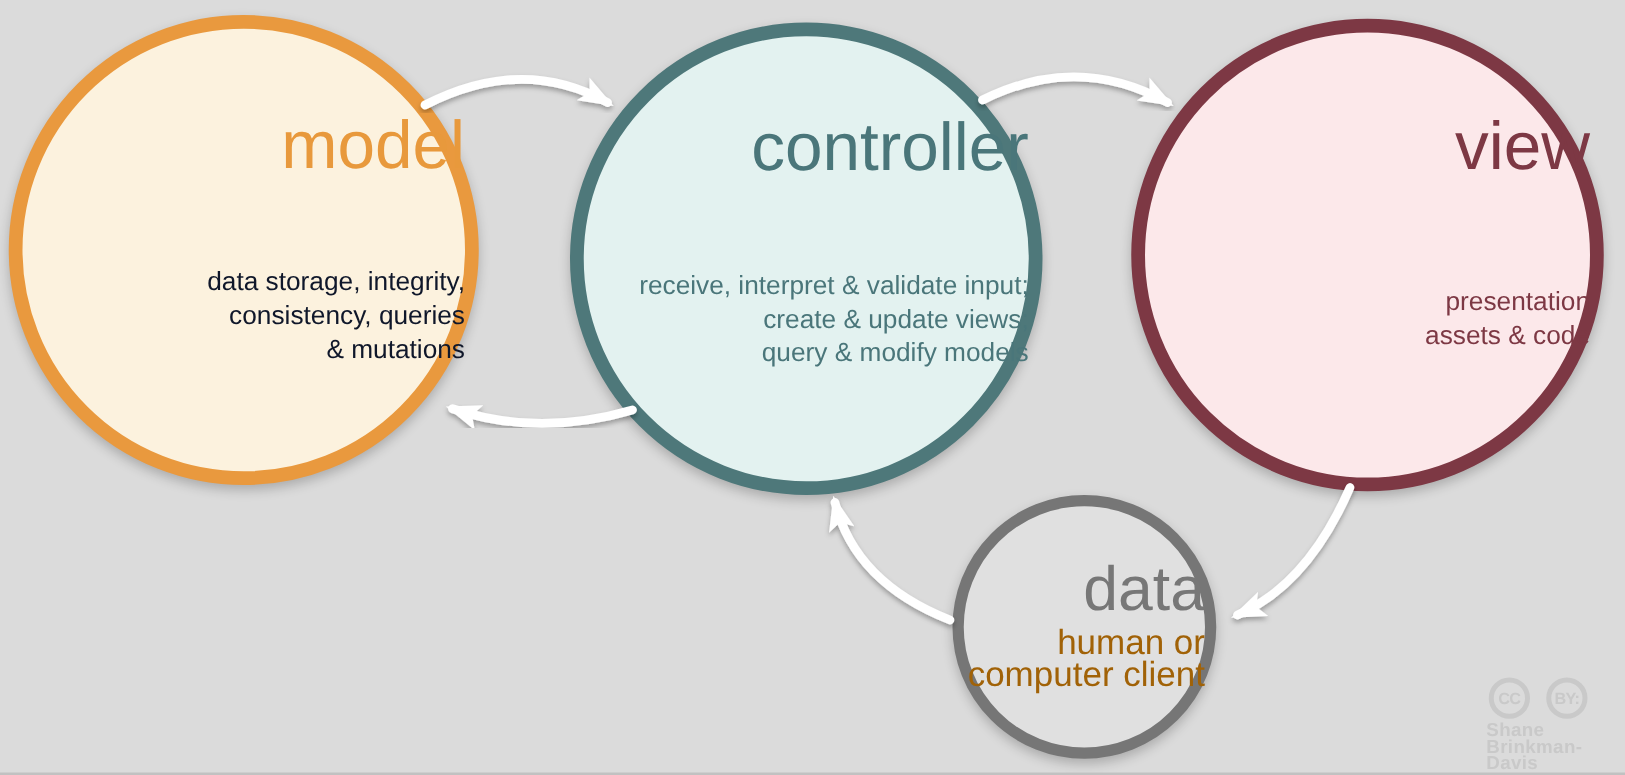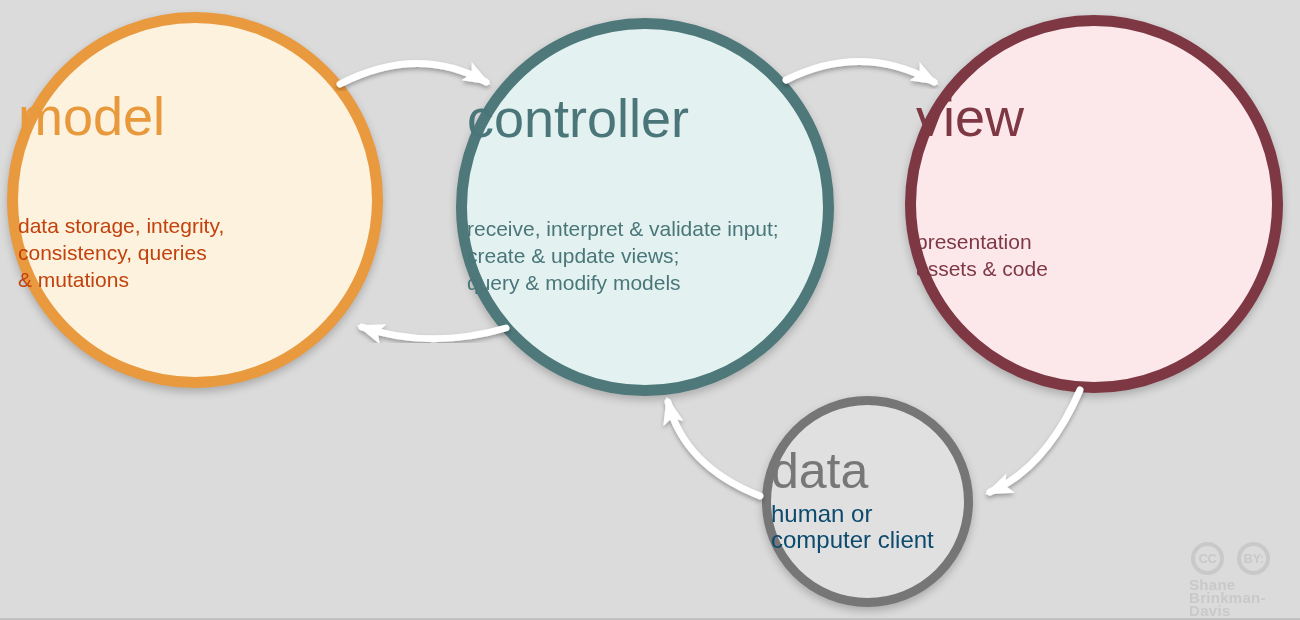--- a/index.html
+++ b/index.html
@@ -19,31 +19,31 @@
     position: absolute;
     border-radius: 50%;
     box-sizing: border-box;
     box-shadow: 0 4px 9px rgba(0,0,0,0.22);
     z-index: 1;
   }
   .node-title, .node-desc {
     position: absolute;
     left: 0;
     right: 0;
-    text-align: left;
+    text-align: right;
     white-space: pre-line;
   }
   
   .node-model {
     left: 7px; top: 12px; width: 376px; height: 376px;
     background: #FCF2DE;
     border: 11px solid #E9993E;
   }
   .node-model .node-title { top: 64px; font-size: 54px; line-height: 58px; color: #E8993C; }
-  .node-model .node-desc  { top: 189px; font-size: 21px; line-height: 27px; color: #c2410c; }
+  .node-model .node-desc  { top: 189px; font-size: 21px; line-height: 27px; color: #0f172a; }
   
   .node-controller {
     left: 456px; top: 18px; width: 378px; height: 378px;
     background: #E3F2F0;
     border: 11px solid #4E787A;
   }
   .node-controller .node-title { top: 60px; font-size: 54px; line-height: 58px; color: #4A767A; }
   .node-controller .node-desc  { top: 186px; font-size: 21px; line-height: 27px; color: #4A767A; }
   
   .node-view {
@@ -53,21 +53,21 @@
   }
   .node-view .node-title { top: 62px; font-size: 54px; line-height: 58px; color: #7D3844; }
   .node-view .node-desc  { top: 202px; font-size: 21px; line-height: 27px; color: #7D3844; }
   
   .node-user {
     left: 762px; top: 396px; width: 211px; height: 211px;
     background: #E0E0E0;
     border: 9px solid #767676;
   }
   .node-user .node-title { top: 40px; font-size: 50px; line-height: 52px; color: #777777; }
-  .node-user .node-desc  { top: 96px; font-size: 24px; line-height: 26px; color: #0c4a6e; }
+  .node-user .node-desc  { top: 96px; font-size: 28px; line-height: 26px; color: #a16207; }
 
   
   .arrows {
     position: absolute;
     left: 0; top: 0;
     width: 1300px; height: 620px;
     z-index: 5;
     pointer-events: none;
   }
   .arrow-path {

